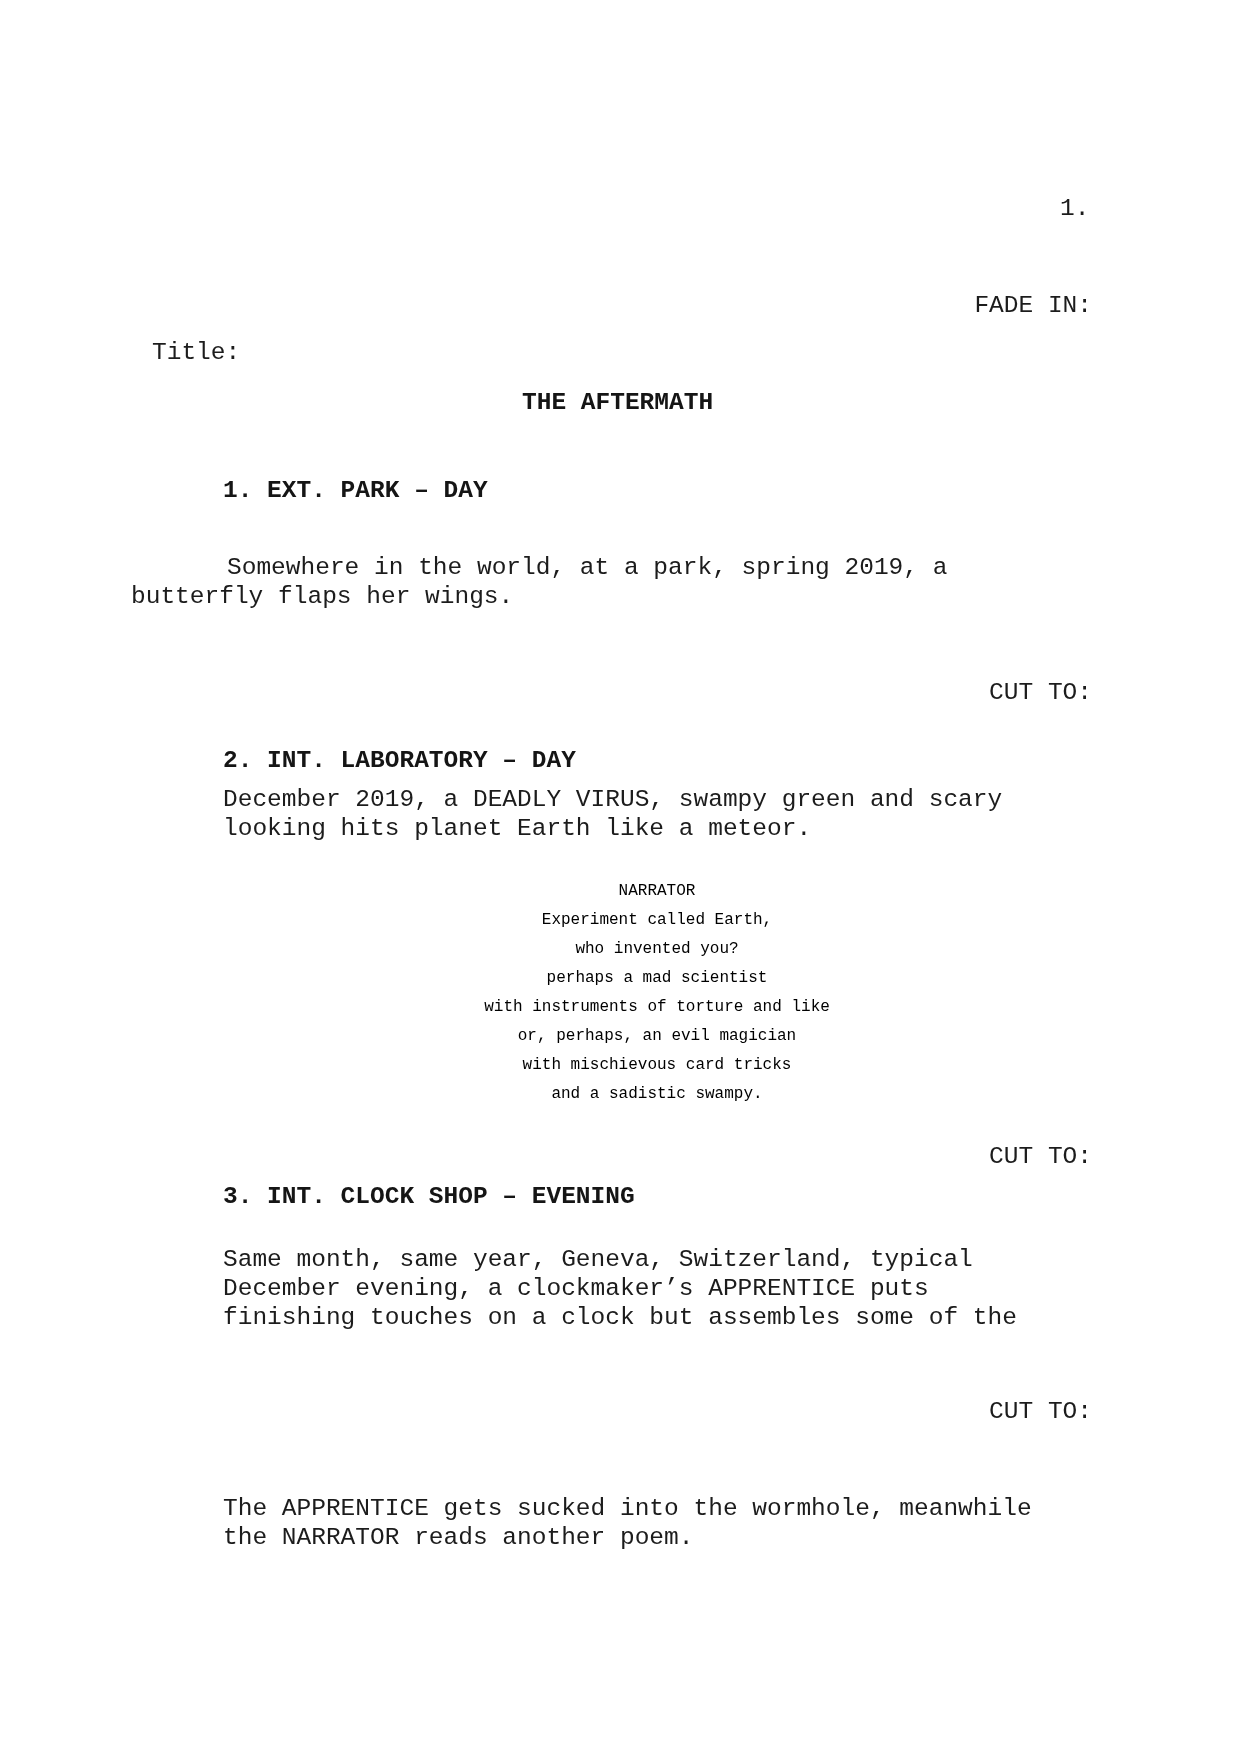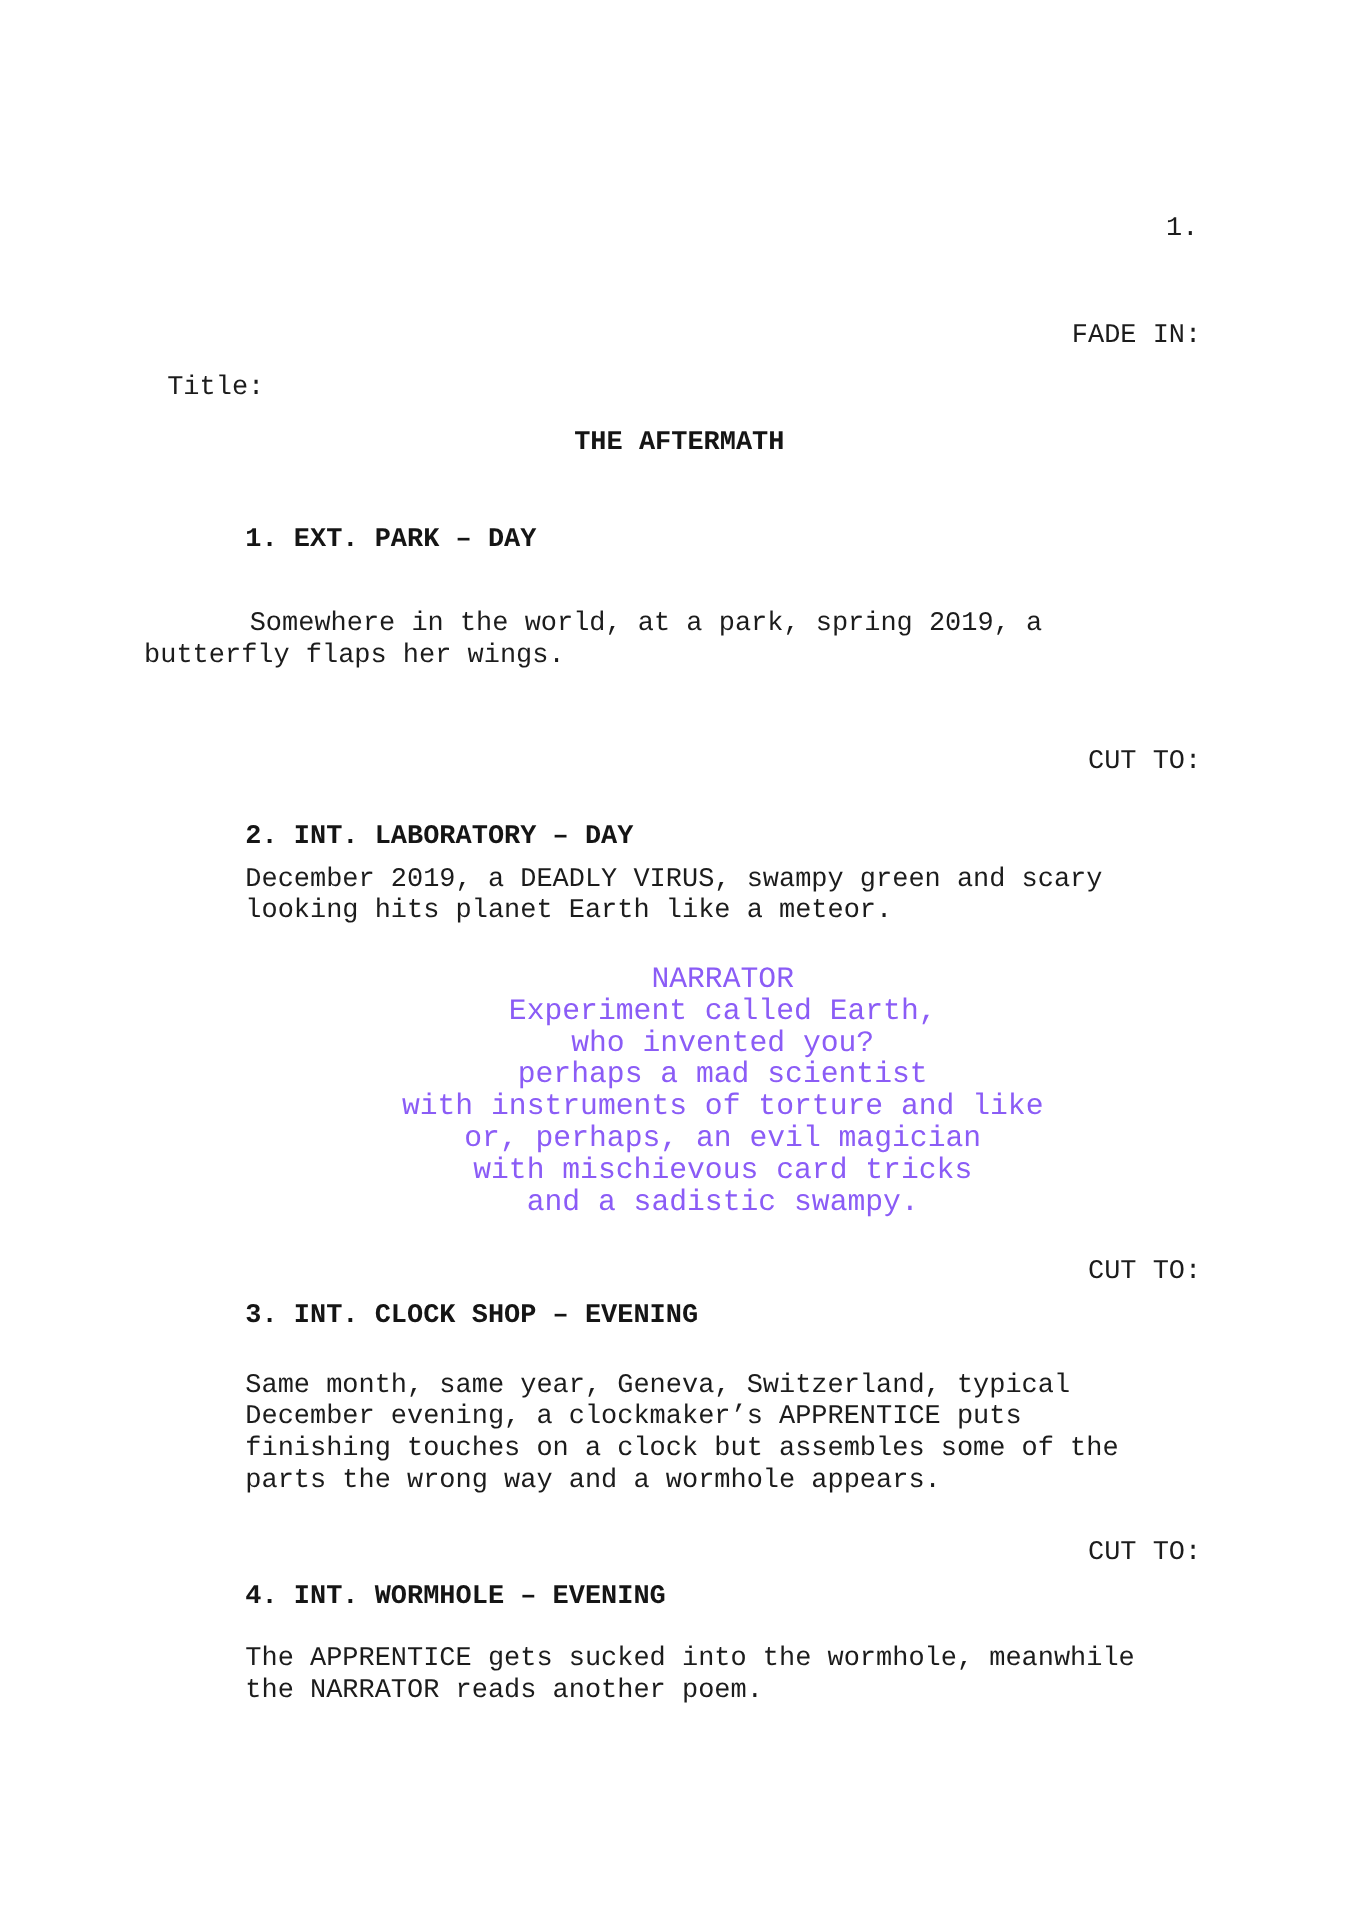--- a/index.html
+++ b/index.html
@@ -32,23 +32,23 @@
     text-align: right;
   }
   .dialogue-block {
     position: absolute;
     left: 74px;
     width: 1166px;
     text-align: center;
   }
   .dialogue-block .dline {
     white-space: pre;
-    font-size: 27px;
+    font-size: 16px;
     line-height: 29px;
-    color: #8b5cf6;
+    color: #000000;
   }
 </style>
 </head>
 <body>
 
 <div class="page">
 
   <div class="line" style="top:194px; left:1060px;">1.</div>
 
   <div class="line right" style="top:291px;">FADE IN:</div>
@@ -77,21 +77,19 @@
     <div class="dline">with mischievous card tricks</div>
     <div class="dline">and a sadistic swampy.</div>
   </div>
 
   <div class="line right" style="top:1142px;">CUT TO:</div>
 
   <div class="line bold" style="top:1182px; left:223px;">3. INT. CLOCK SHOP – EVENING</div>
   <div class="line" style="top:1245px; left:223px;">Same month, same year, Geneva, Switzerland, typical</div>
   <div class="line" style="top:1274px; left:223px;">December evening, a clockmaker’s APPRENTICE puts</div>
   <div class="line" style="top:1303px; left:223px;">finishing touches on a clock but assembles some of the</div>
-  <div class="line" style="top:1332px; left:223px;">parts the wrong way and a wormhole appears.</div>
 
   <div class="line right" style="top:1397px;">CUT TO:</div>
 
-  <div class="line bold" style="top:1437px; left:223px;">4. INT. WORMHOLE – EVENING</div>
   <div class="line" style="top:1494px; left:223px;">The APPRENTICE gets sucked into the wormhole, meanwhile</div>
   <div class="line" style="top:1523px; left:223px;">the NARRATOR reads another poem.</div>
 
 </div>
 
 </body></html>

